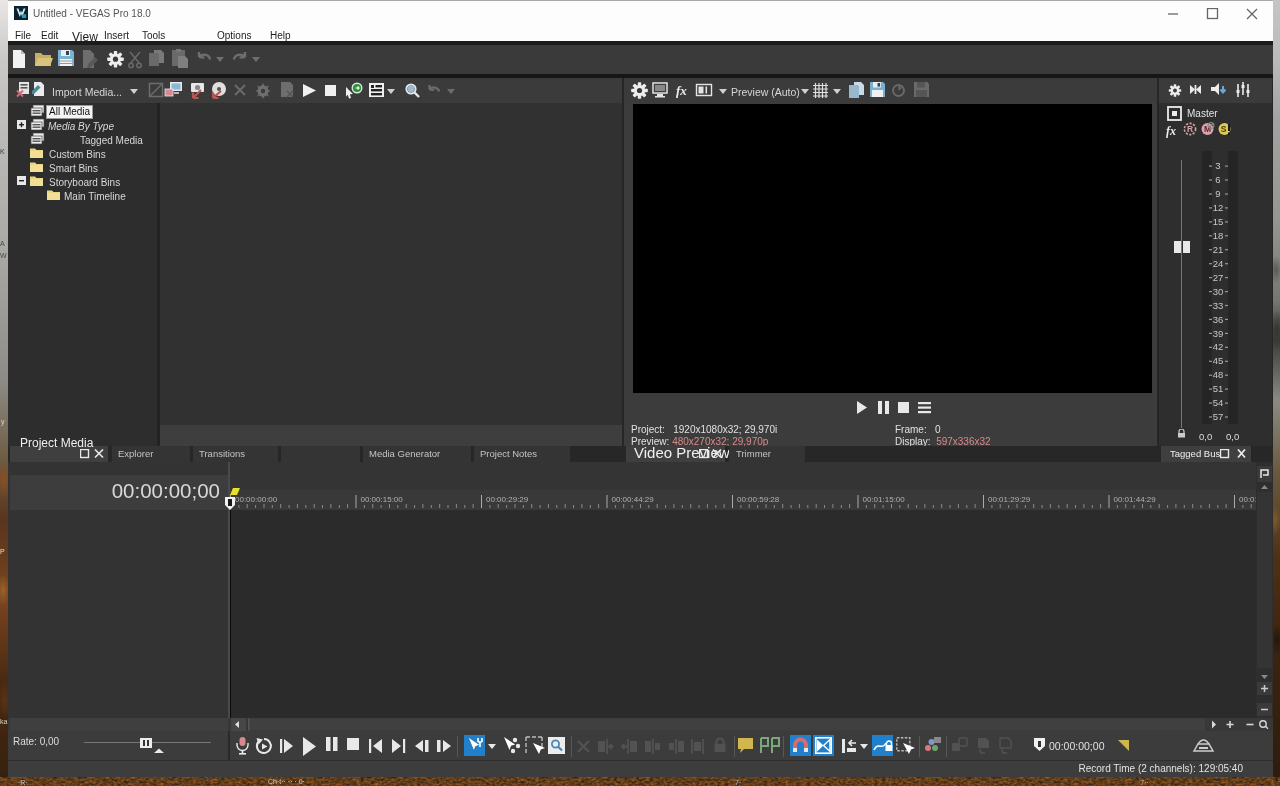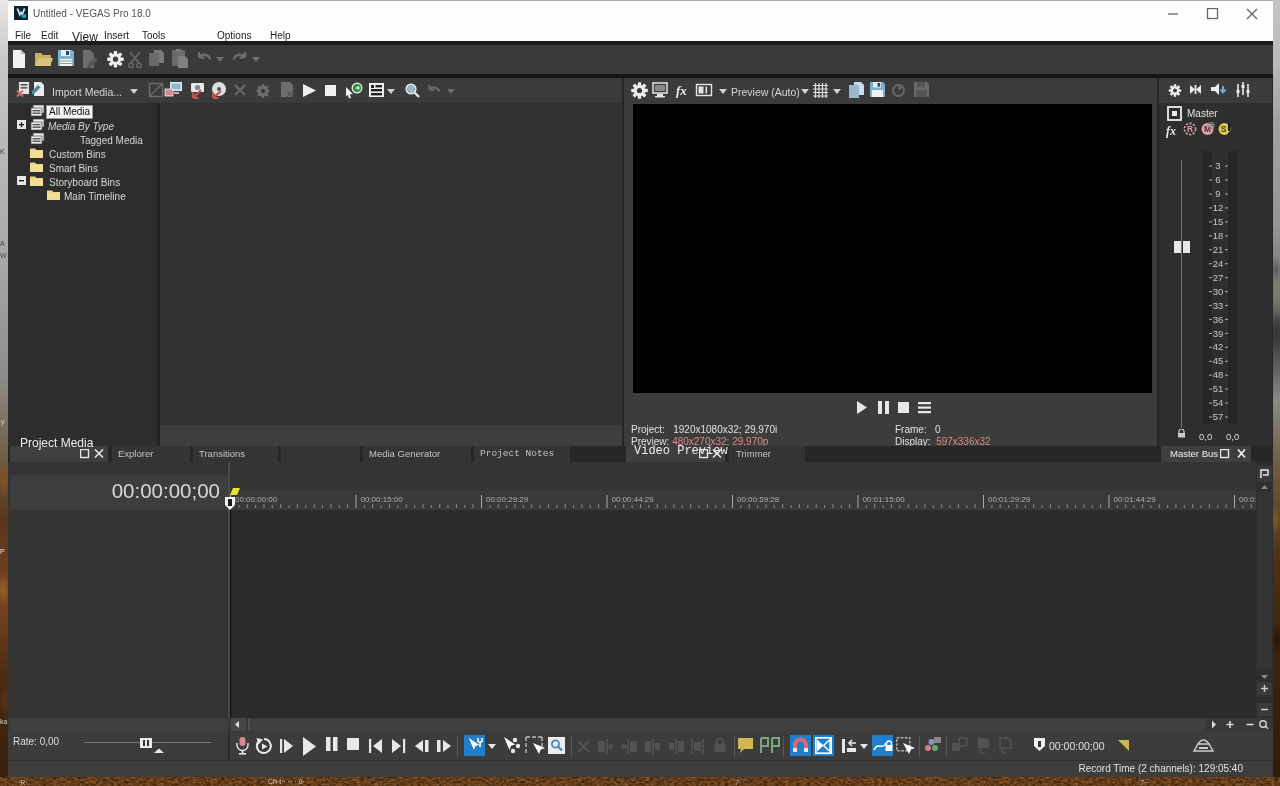--- a/index.html
+++ b/index.html
@@ -481,31 +481,31 @@
   </svg>
 <div class="abs" style="left:112px;top:446px;width:79px;height:16px;background:#343434;border-right:1px solid #262626;"></div>
 <div class="txt" style="left:118px;top:448px;font-size:9.5px;color:#c4c4c4;">Explorer</div>
 <div class="abs" style="left:193px;top:446px;width:86px;height:16px;background:#343434;border-right:1px solid #262626;"></div>
 <div class="txt" style="left:199px;top:448px;font-size:9.5px;color:#c4c4c4;">Transitions</div>
 <div class="abs" style="left:281px;top:446px;width:80px;height:16px;background:#343434;border-right:1px solid #262626;"></div>
 <div class="txt" style="left:287px;top:468px;font-size:12px;color:#c4c4c4;">Video FX</div>
 <div class="abs" style="left:363px;top:446px;width:109px;height:16px;background:#343434;border-right:1px solid #262626;"></div>
 <div class="txt" style="left:369px;top:448px;font-size:9.5px;color:#c4c4c4;">Media Generator</div>
 <div class="abs" style="left:474px;top:446px;width:97px;height:16px;background:#343434;border-right:1px solid #262626;"></div>
-<div class="txt" style="left:480px;top:448px;font-size:9.5px;color:#c4c4c4;font-family:Liberation Mono, monospace;">Project Notes</div>
+<div class="txt" style="left:480px;top:448px;font-size:9.5px;color:#c4c4c4;">Project Notes</div>
 <div class="abs" style="left:626px;top:446px;width:100px;height:16px;background:#3f3f3f;border-right:1px solid #262626;"></div>
-<div class="txt" style="left:634px;top:444px;font-size:12px;color:#f0f0f0;font-family:Liberation Mono, monospace;">Video Preview</div>
+<div class="txt" style="left:634px;top:444px;font-size:15px;color:#f0f0f0;">Video Preview</div>
 <svg class="abs" style="left:699px;top:449px" width="26" height="10">
     <rect x="0.5" y="0.5" width="8" height="8" fill="none" stroke="#e8e8e8" stroke-width="1.4"></rect>
     <path d="M14 0.5 L22 8.5 M22 0.5 L14 8.5" stroke="#e8e8e8" stroke-width="1.6"></path>
   </svg>
 <div class="abs" style="left:729px;top:446px;width:77px;height:16px;background:#343434;border-right:1px solid #262626;"></div>
 <div class="txt" style="left:736px;top:448px;font-size:9.5px;color:#c4c4c4;">Trimmer</div>
 <div class="abs" style="left:1161px;top:446px;width:91px;height:16px;background:#3f3f3f;border-right:1px solid #262626;"></div>
-<div class="txt" style="left:1170px;top:448px;font-size:9.5px;color:#f0f0f0;">Master Bus</div>
+<div class="txt" style="left:1170px;top:448px;font-size:9.5px;color:#f0f0f0;">Tagged Bus</div>
 <svg class="abs" style="left:1220px;top:449px" width="28" height="10">
     <rect x="0.5" y="0.5" width="8" height="8" fill="none" stroke="#e8e8e8" stroke-width="1.4"></rect>
     <path d="M18 0.5 L25 8.5 M25 0.5 L18 8.5" stroke="#e8e8e8" stroke-width="1.8"></path>
   </svg>
 
 <div class="abs" style="left:8px;top:462px;width:1265px;height:256px;background:#2b2b2b;"></div>
 
 <div class="abs" style="left:8px;top:462px;width:221px;height:256px;background:#333333;"></div>
 <div class="abs" style="left:10px;top:475px;width:218px;height:35px;background:#3d3d3d;"></div>
 <div class="txt" style="left:0;top:479px;width:220px;text-align:right;font-size:20.5px;color:#d8d8d8;">00:00:00;00</div>

